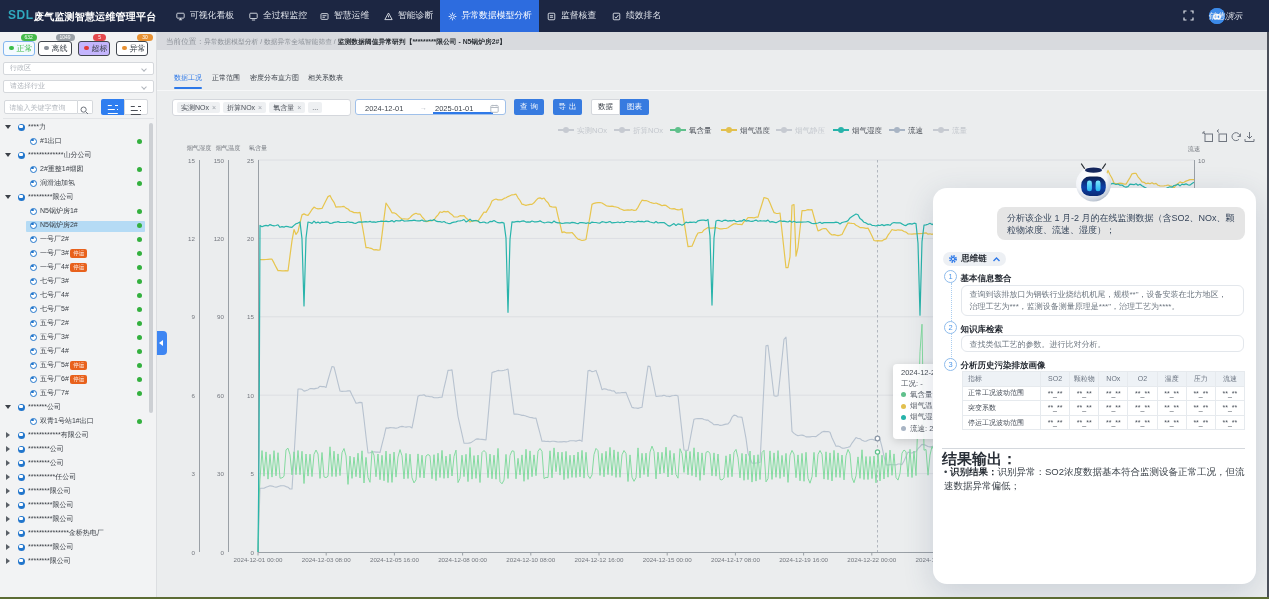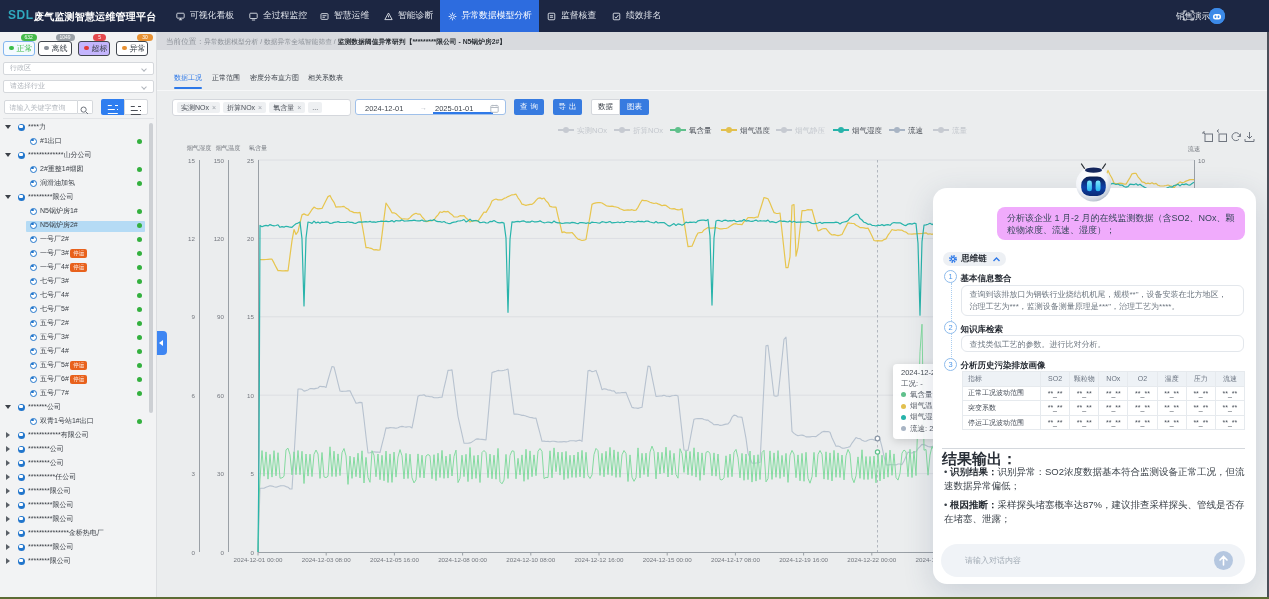--- a/index.html
+++ b/index.html
@@ -6,21 +6,21 @@
 .abs{position:absolute;}
 
 #nav{left:0;top:0;width:1269px;height:32px;background:#1c2642;z-index:30;}
 #nav .logo{left:8px;top:8px;font-size:12px;font-weight:bold;color:#2fa8bd;letter-spacing:.5px;}
 #nav .title{left:34px;top:10px;font-size:10px;font-weight:bold;color:#fff;letter-spacing:.2px;}
 .mitem{top:0;height:32px;display:flex;align-items:center;color:#dfe3ea;font-size:8.8px;}
 .mitem svg{margin-right:5px;}
 .mitem.act{background:#2d6cdf;color:#fff;padding:0 7.5px;}
 #nav .fsico{left:1183px;top:10px;}
 #nav .avatar{left:1209px;top:8px;width:16px;height:16px;border-radius:50%;background:#3c8ae8;}
-#nav .uname{left:1176px;top:11px;font-size:8.5px;color:#e6eaf0;}
+#nav .uname{left:1208px;top:11px;font-size:8.5px;color:#e6eaf0;font-style:italic;}
 
 #crumb{left:157px;top:32px;width:1112px;height:18px;background:#d8dade;z-index:5;}
 #crumb .t{left:9px;top:4.5px;font-size:6.8px;color:#8b9097;white-space:nowrap;}
 #crumb .t b{color:#2b3036;}
 
 #side{left:0;top:32px;width:157px;height:567px;background:#f2f3f4;z-index:6;border-right:1px solid #dcdee1;}
 .sbtn{top:8.5px;height:15px;background:#fff;border:1px solid #41464e;border-radius:3px;font-size:8px;display:flex;align-items:center;}
 .sbtn .dot{width:4.5px;height:4.5px;border-radius:50%;margin:0 3px 0 5px;flex:none;}
 .sbadge{top:1.5px;height:7px;border-radius:4px;color:#fff;z-index:2;display:flex;align-items:center;justify-content:center;}
 .sbadge span{font-size:9px;transform:scale(.55);white-space:nowrap;}
@@ -56,21 +56,21 @@
 .bbtn{top:99px;height:15.5px;background:#377be0;color:#fff;border-radius:2px;font-size:7.5px;display:flex;align-items:center;justify-content:center;letter-spacing:3px;padding-left:3px;}
 .tgl{top:99px;height:15.5px;font-size:7.5px;display:flex;align-items:center;justify-content:center;}
 
 #chart{left:0;top:0;z-index:1;}
 
 #tip{left:893px;top:364px;width:104px;height:75px;background:rgba(255,255,255,.96);border-radius:4px;box-shadow:0 2px 8px rgba(0,0,0,.15);z-index:2;padding:3px 8px;font-size:7.5px;color:#575d66;}
 #tip .r{display:flex;align-items:center;height:11.2px;white-space:nowrap;}
 #tip .c{width:5px;height:5px;border-radius:50%;margin-right:4px;flex:none;}
 
 #panel{left:933px;top:188px;width:323px;height:396px;background:#fff;border-radius:14px;box-shadow:0 8px 30px rgba(50,70,110,.18);z-index:10;}
-#bubble{left:64px;top:19px;width:248px;height:33px;background:#f0abfc;border-radius:8px;padding:4.5px 10px;font-size:9px;line-height:12.5px;color:#36455a;}
+#bubble{left:64px;top:19px;width:248px;height:33px;background:#e5e5e5;border-radius:8px;padding:4.5px 10px;font-size:9px;line-height:12.5px;color:#36455a;}
 #chain{left:10px;top:64px;width:63px;height:14px;background:#edf0f4;border-radius:7px;display:flex;align-items:center;justify-content:center;font-size:8.5px;font-weight:bold;color:#262b33;}
 .stepc{width:13px;height:13px;border-radius:50%;border:1px solid #8fbcec;color:#4c96e8;font-size:7.5px;display:flex;align-items:center;justify-content:center;background:#fff;z-index:2;}
 .stept{font-size:8.5px;font-weight:bold;color:#262b33;}
 .stepbox{left:27.5px;width:283px;background:#fff;border:1px solid #e3e7ec;border-radius:6px;font-size:8px;line-height:11.8px;color:#6e7781;padding:3.5px 8px;}
 #dash{left:17.5px;top:95px;width:0;height:82px;border-left:1px dotted #a9cdf0;z-index:1;}
 #tbl{left:29px;top:183px;width:283px;border-collapse:collapse;table-layout:fixed;font-size:7px;color:#4a515b;}
 #tbl th{background:#eef2f6;font-weight:normal;color:#6a7380;}
 #tbl th,#tbl td{border:1px solid #e6eaee;height:14.6px;text-align:center;overflow:hidden;white-space:nowrap;padding:0;}
 #tbl td:first-child,#tbl th:first-child{text-align:left;padding-left:5px;}
 #divider{left:9px;top:259.6px;width:303px;height:1px;background:#d4d8dd;}
@@ -612,24 +612,20 @@
           <td>**_**</td>
           <td>**_**</td>
           <td>**_**</td>
           <td>**_**</td>
         </tr>
       </tbody>
     </table>
     <div id="divider" class="abs"></div>
     <div id="rtitle" class="abs">结果输出：</div>
     <div class="rb abs" style="top:277px;">•&nbsp;<b>识别结果：</b>识别异常：SO2浓度数据基本符合监测设备正常工况，但流速数据异常偏低；</div>
-    <div class="rb abs" style="top:310px;">•&nbsp;<b>根因推断：</b>采样探头堵塞概率达87%，建议排查采样探头、管线是否存在堵塞、泄露；</div>
-    <div id="inp" class="abs">请输入对话内容<div id="send"><svg width="19" height="19" viewBox="0 0 19 19">
-          <path d="M9.5 14V6M6 9 9.5 5.5 13 9" fill="none" stroke="#fff" stroke-width="1.6" stroke-linecap="round"></path>
-        </svg></div></div>
   </div>
 <svg id="robot" class="abs" width="50" height="50" viewBox="0 0 50 50">
     <defs>
       <radialGradient id="hg" cx="40%" cy="30%" r="75%">
         <stop offset="0%" stop-color="#ffffff"></stop>
         <stop offset="62%" stop-color="#f2f4f8"></stop>
         <stop offset="88%" stop-color="#c9d1dc"></stop>
         <stop offset="100%" stop-color="#aab4c2"></stop>
       </radialGradient>
       <linearGradient id="vg" x1="0" y1="0" x2="0" y2="1">

